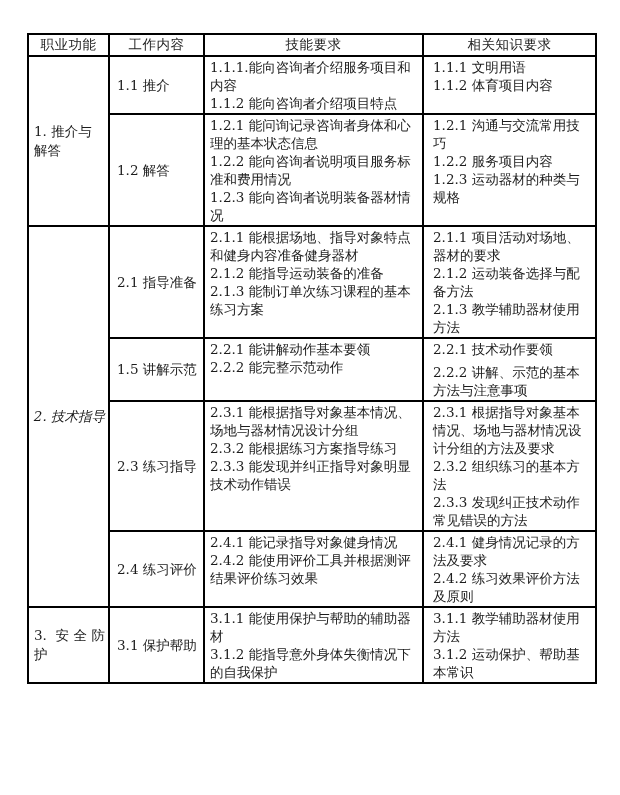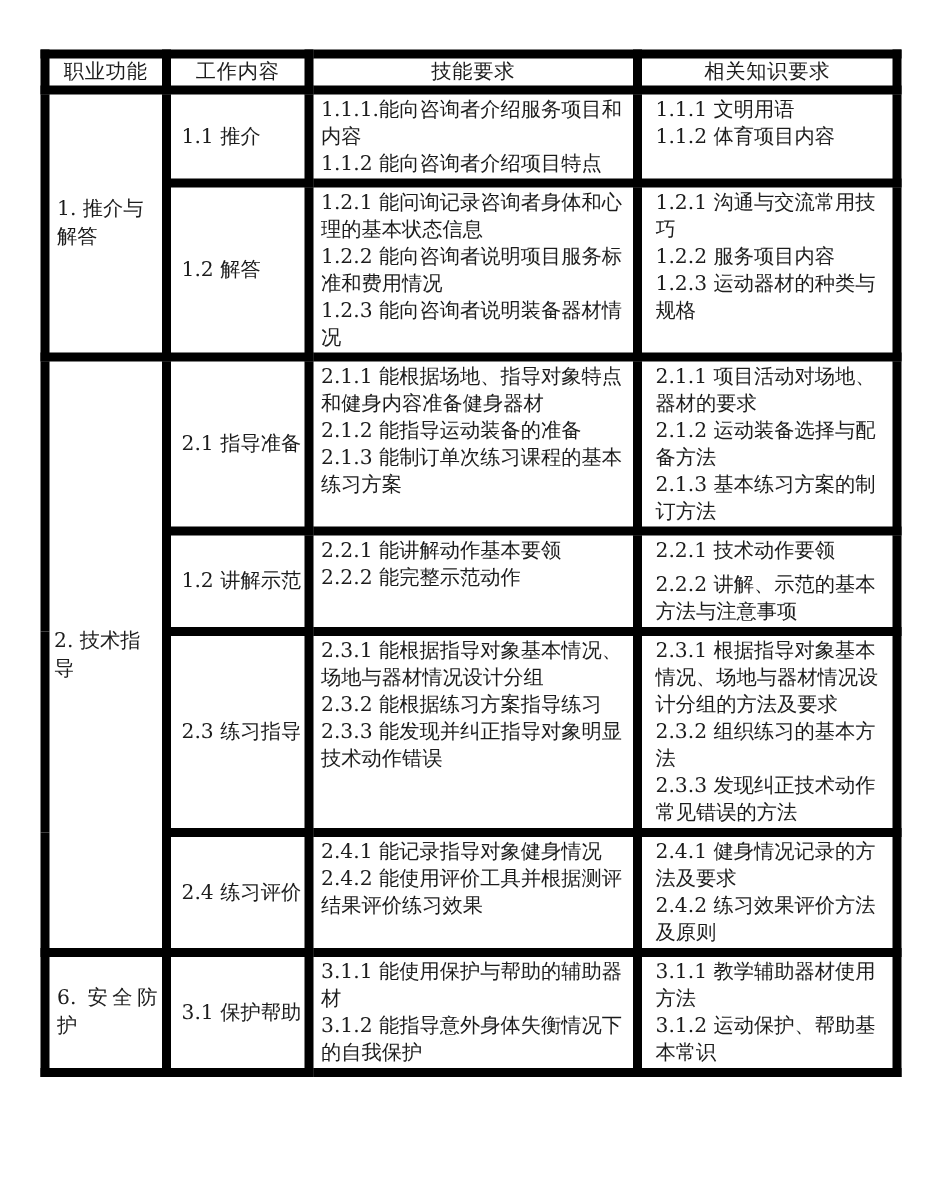--- a/index.html
+++ b/index.html
@@ -39,38 +39,38 @@
     border-collapse: collapse;
     table-layout: fixed;
     margin: 24px 0 0 7px;
     width: 568px;
   }
   table.std col.c1 { width: 81px; }
   table.std col.c2 { width: 95px; }
   table.std col.c3 { width: 219px; }
   table.std col.c4 { width: 173px; }
   table.std th, table.std td {
-    border: 6px solid #000000;
+    border: 2px solid #000000;
     font-size: 13.5px;
     font-weight: normal;
     box-sizing: border-box;
   }
   table.std th {
     height: 22px;
     text-align: center;
     padding: 0 2px;
     letter-spacing: 0.5px;
   }
   td.fn {
     vertical-align: middle;
     text-align: left;
     padding: 2px 3px 2px 5px;
     line-height: 19px;
   }
-  td.fn.center { text-align: left; padding-left: 3px; }
+  td.fn.center { text-align: right; padding-left: 3px; font-style: italic; }
   td.fn.spread { text-align: justify; text-align-last: left; }
   td.wk {
     vertical-align: middle;
     padding: 2px 2px 2px 7px;
     line-height: 19px;
     margin-top: 40px;
   }
   td.sk {
     vertical-align: top;
     padding: 1px 4px 1px 5px;
@@ -147,26 +147,26 @@
         <td class="fn center" rowspan="4">2. 技术指导</td>
         <td class="wk">2.1 指导准备</td>
         <td class="sk">
           <div class="item">2.1.1 能根据场地、指导对象特点和健身内容准备健身器材</div>
           <div class="item">2.1.2 能指导运动装备的准备</div>
           <div class="item">2.1.3 能制订单次练习课程的基本练习方案</div>
         </td>
         <td class="kn">
           <div class="item">2.1.1 项目活动对场地、器材的要求</div>
           <div class="item">2.1.2 运动装备选择与配备方法</div>
-          <div class="item">2.1.3 基本练习方案的制订方法</div>
+          <div class="item">2.1.3 教学辅助器材使用方法</div>
         </td>
       </tr>
 
       <tr class="h-r22">
-        <td class="wk">1.2 讲解示范</td>
+        <td class="wk">1.5 讲解示范</td>
         <td class="sk">
           <div class="item">2.2.1 能讲解动作基本要领</div>
           <div class="item">2.2.2 能完整示范动作</div>
         </td>
         <td class="kn">
           <div class="item">2.2.1 技术动作要领</div>
           <div class="item gap">2.2.2 讲解、示范的基本方法与注意事项</div>
         </td>
       </tr>
 
@@ -190,21 +190,21 @@
           <div class="item">2.4.1 能记录指导对象健身情况</div>
           <div class="item">2.4.2 能使用评价工具并根据测评结果评价练习效果</div>
         </td>
         <td class="kn">
           <div class="item">2.4.1 健身情况记录的方法及要求</div>
           <div class="item">2.4.2 练习效果评价方法及原则</div>
         </td>
       </tr>
 
       <tr class="h-r31">
-        <td class="fn spread">6. 安全防护</td>
+        <td class="fn spread">3. 安全防护</td>
         <td class="wk">3.1 保护帮助</td>
         <td class="sk">
           <div class="item">3.1.1 能使用保护与帮助的辅助器材</div>
           <div class="item">3.1.2 能指导意外身体失衡情况下的自我保护</div>
         </td>
         <td class="kn">
           <div class="item">3.1.1 教学辅助器材使用方法</div>
           <div class="item">3.1.2 运动保护、帮助基本常识</div>
         </td>
       </tr>

